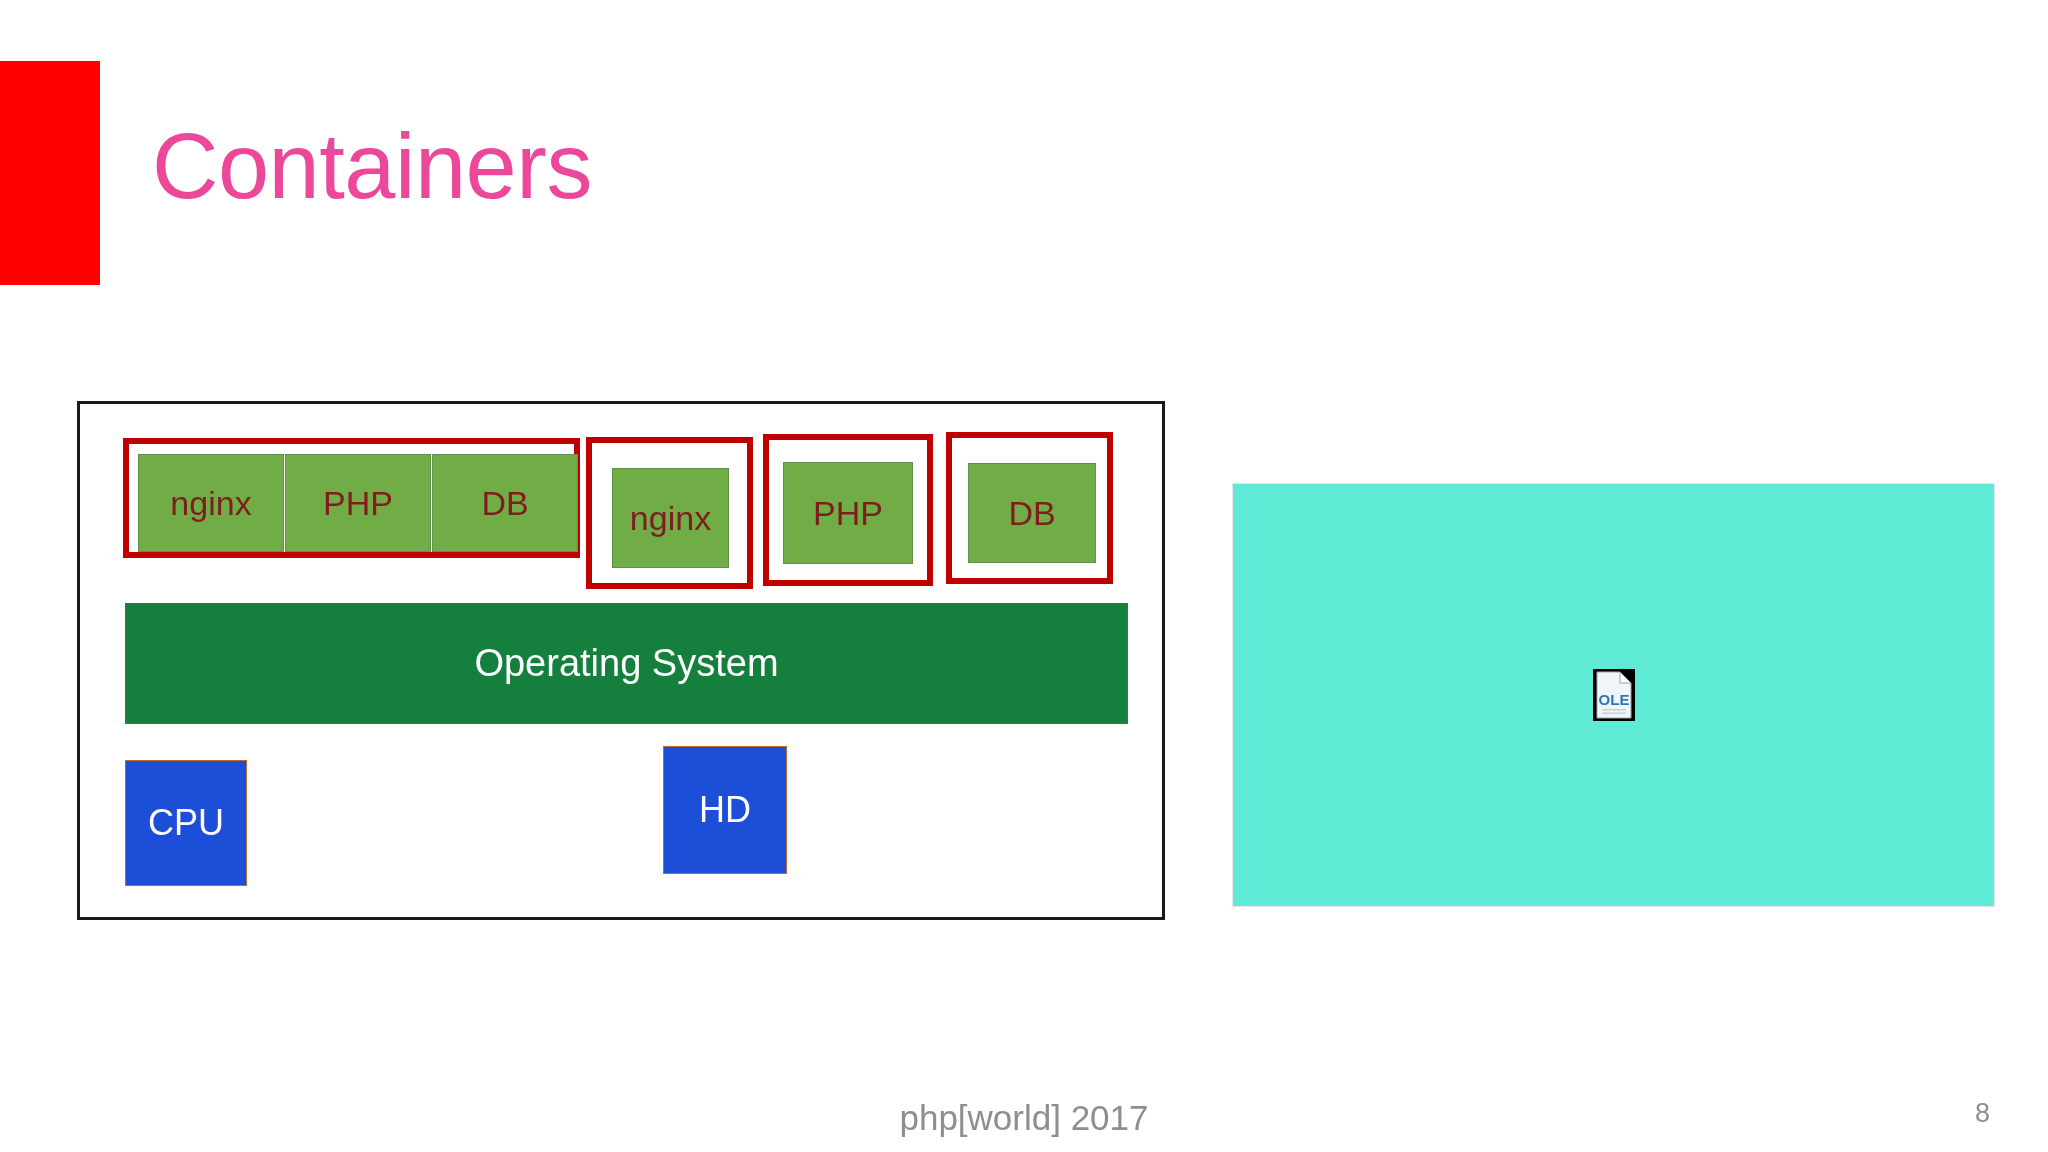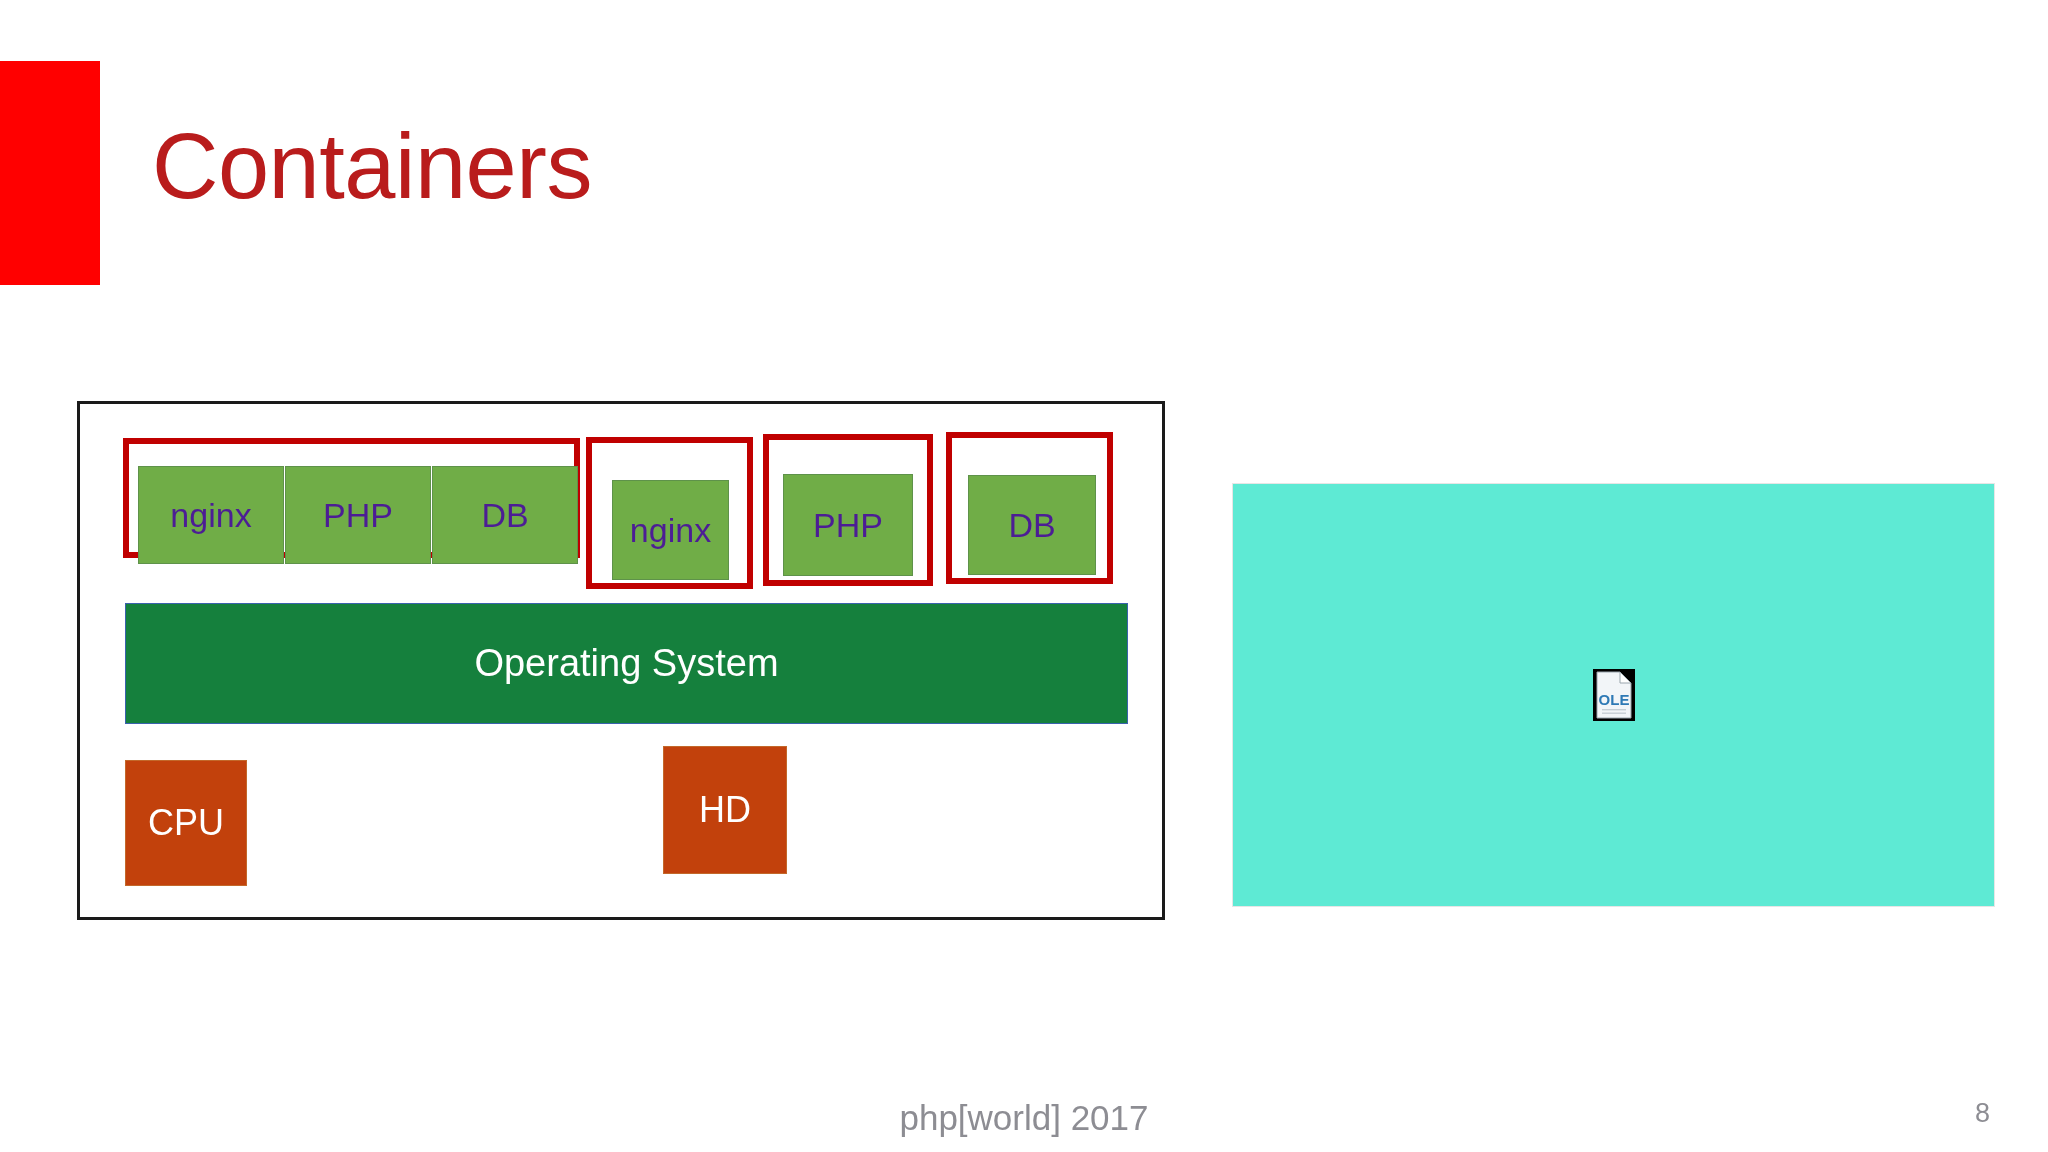--- a/index.html
+++ b/index.html
@@ -27,21 +27,21 @@
   }
   #slide-title {
     position: absolute;
     left: 152px;
     top: 106px;
     width: 1500px;
     height: 120px;
     font-size: 92px;
     line-height: 120px;
     font-weight: 400;
-    color: #b91c1c;
+    color: #ec4899;
     letter-spacing: -0.5px;
     white-space: nowrap;
   }
 
   
   #diagram {
     position: absolute;
     left: 77px;
     top: 401px;
     width: 1088px;
@@ -56,48 +56,47 @@
     border: 6px solid #C00000;
     box-sizing: border-box;
     background: #ffffff;
   }
 
   .green-box {
     position: absolute;
     background: #70AD47;
     border: 1px solid #5e924a;
     box-sizing: border-box;
-    color: #4c1d95;
+    color: #7f1d1d;
     display: flex;
     align-items: center;
     justify-content: center;
     font-size: 34px;
     font-weight: 400;
-    margin-top: 12px;
   }
 
   #os-bar {
     position: absolute;
     left: 45px;
     top: 199px;
     width: 1003px;
     height: 121px;
     background: #15803d;
     border: 1px solid #3a62ad;
     box-sizing: border-box;
     color: #ffffff;
     display: flex;
     align-items: center;
     justify-content: center;
     font-size: 38px;
   }
 
   .orange-box {
     position: absolute;
-    background: #c2410c;
+    background: #1d4ed8;
     border: 1px solid #c3682a;
     box-sizing: border-box;
     color: #ffffff;
     display: flex;
     align-items: center;
     justify-content: center;
     font-size: 36px;
   }
 
   

